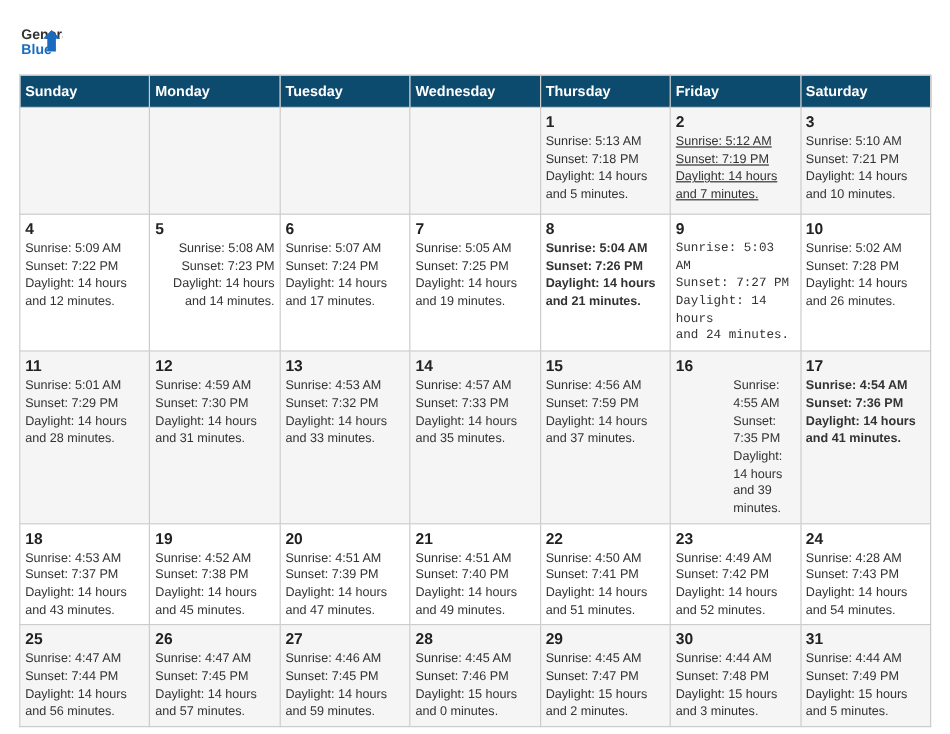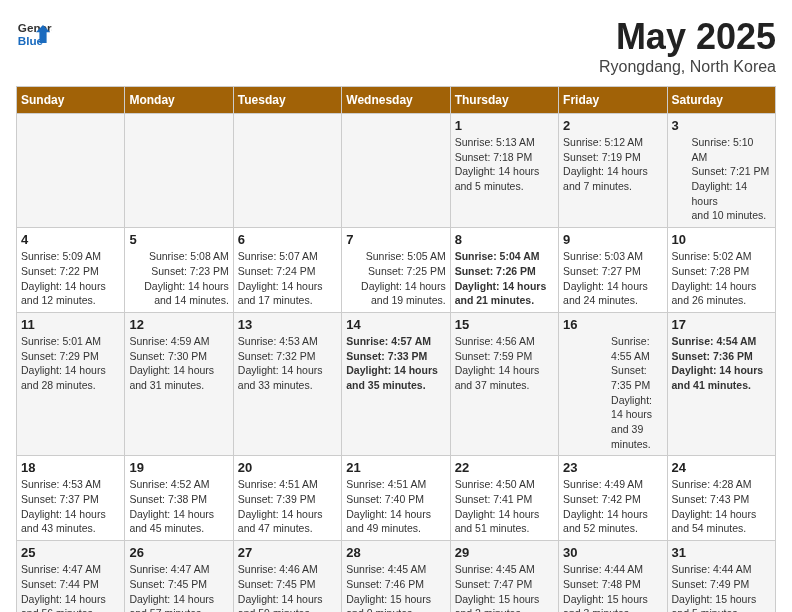--- a/index.html
+++ b/index.html
@@ -36,21 +36,21 @@
     .subtitle {
       font-size: 16px;
       color: #444;
     }
     table {
       width: 100%;
       border-collapse: collapse;
       font-size: 11px;
     }
     thead tr {
-      background-color: #a16207;
+      background-color: #0c4a6e;
       color: #fff;
     }
     thead th {
       padding: 6px 4px;
       text-align: left;
       font-size: 12px;
       font-weight: bold;
       border: 1px solid #ccc;
     }
     tbody tr {
@@ -87,24 +87,20 @@
 </head>
 <body>
 
 <div class="header-area">
   <div class="logo">
     <svg class="logo-icon" viewBox="0 0 40 40">
       <text x="2" y="18" font-size="13" font-weight="bold" fill="#333">General</text>
       <text x="2" y="32" font-size="13" font-weight="bold" fill="#1a6bbf">Blue</text>
       <polygon points="30,10 38,18 34,18 34,30 26,30 26,18 22,18" fill="#1a6bbf"></polygon>
     </svg>
-  </div>
-  <div class="title-area">
-    <div class="main-title">May 2025</div>
-    <div class="subtitle">Ryongdang, North Korea</div>
   </div>
 </div>
 
 <table>
   <thead>
     <tr>
     <th>Sunday</th>
         <th>Monday</th>
         <th>Tuesday</th>
         <th>Wednesday</th>
@@ -129,28 +125,28 @@
         </td>
         <td>
           <span class="day-number">1</span>
           <div class="cell-info" style="white-space: pre-line;">Sunrise: 5:13 AM
 Sunset: 7:18 PM
 Daylight: 14 hours
 and 5 minutes.</div>
         </td>
         <td>
           <span class="day-number">2</span>
-          <div class="cell-info" style="white-space: pre-line;">Sunrise: 5:12 AM
+          <div class="cell-info" style="white-space: pre-line; text-decoration: underline;">Sunrise: 5:12 AM
 Sunset: 7:19 PM
 Daylight: 14 hours
 and 7 minutes.</div>
         </td>
         <td>
           <span class="day-number">3</span>
-          <div class="cell-info" style="white-space: pre-line; margin-left: 20px;">Sunrise: 5:10 AM
+          <div class="cell-info" style="white-space: pre-line;">Sunrise: 5:10 AM
 Sunset: 7:21 PM
 Daylight: 14 hours
 and 10 minutes.</div>
         </td>
       </tr>
       <tr>
         <td>
           <span class="day-number">4</span>
           <div class="cell-info" style="white-space: pre-line;">Sunrise: 5:09 AM
 Sunset: 7:22 PM
@@ -166,35 +162,35 @@
         </td>
         <td>
           <span class="day-number">6</span>
           <div class="cell-info" style="white-space: pre-line;">Sunrise: 5:07 AM
 Sunset: 7:24 PM
 Daylight: 14 hours
 and 17 minutes.</div>
         </td>
         <td>
           <span class="day-number">7</span>
-          <div class="cell-info" style="white-space: pre-line; text-align: right;">Sunrise: 5:05 AM
+          <div class="cell-info" style="white-space: pre-line;">Sunrise: 5:05 AM
 Sunset: 7:25 PM
 Daylight: 14 hours
 and 19 minutes.</div>
         </td>
         <td>
           <span class="day-number">8</span>
           <div class="cell-info" style="white-space: pre-line; font-weight: bold;">Sunrise: 5:04 AM
 Sunset: 7:26 PM
 Daylight: 14 hours
 and 21 minutes.</div>
         </td>
         <td>
           <span class="day-number">9</span>
-          <div class="cell-info" style="white-space: pre-line;">Sunrise: 5:03 AM
+          <div class="cell-info" style="white-space: pre-line; font-family: Liberation Mono, monospace;">Sunrise: 5:03 AM
 Sunset: 7:27 PM
 Daylight: 14 hours
 and 24 minutes.</div>
         </td>
         <td>
           <span class="day-number">10</span>
           <div class="cell-info" style="white-space: pre-line;">Sunrise: 5:02 AM
 Sunset: 7:28 PM
 Daylight: 14 hours
 and 26 minutes.</div>
@@ -217,21 +213,21 @@
         </td>
         <td>
           <span class="day-number">13</span>
           <div class="cell-info" style="white-space: pre-line;">Sunrise: 4:53 AM
 Sunset: 7:32 PM
 Daylight: 14 hours
 and 33 minutes.</div>
         </td>
         <td>
           <span class="day-number">14</span>
-          <div class="cell-info" style="white-space: pre-line; font-weight: bold;">Sunrise: 4:57 AM
+          <div class="cell-info" style="white-space: pre-line;">Sunrise: 4:57 AM
 Sunset: 7:33 PM
 Daylight: 14 hours
 and 35 minutes.</div>
         </td>
         <td>
           <span class="day-number">15</span>
           <div class="cell-info" style="white-space: pre-line;">Sunrise: 4:56 AM
 Sunset: 7:59 PM
 Daylight: 14 hours
 and 37 minutes.</div>

